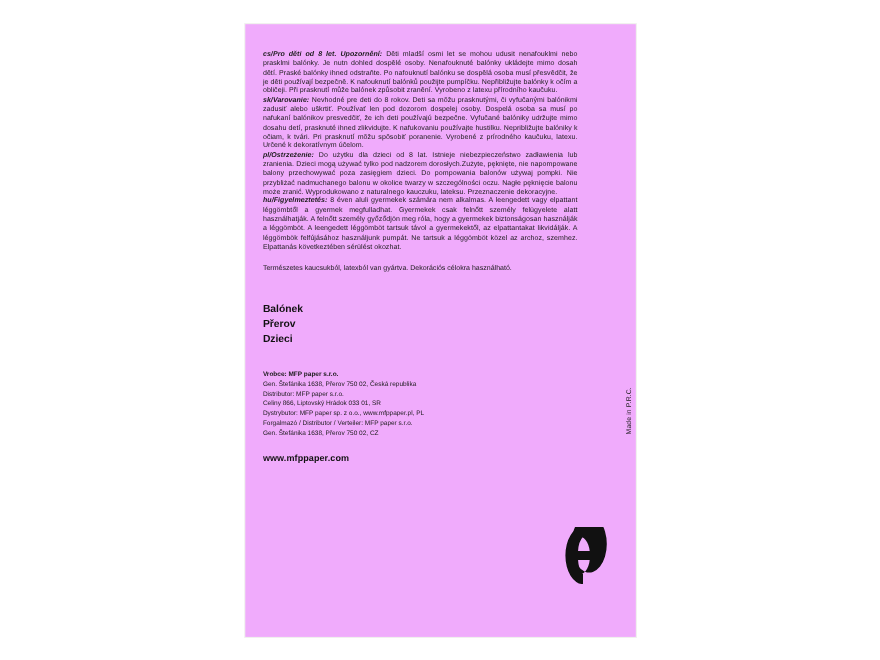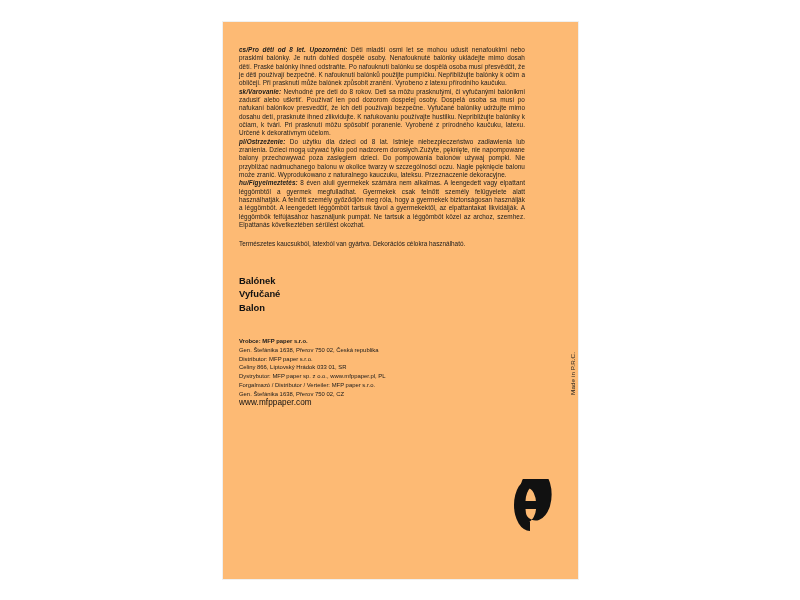--- a/index.html
+++ b/index.html
@@ -12,21 +12,21 @@
     background: #ffffff;
     font-family: "Liberation Sans", sans-serif;
     overflow: hidden;
   }
   .page {
     position: absolute;
     left: 223px;
     top: 22px;
     width: 355px;
     height: 557px;
-    background: #fdba74;
+    background: #f0abfc;
     box-shadow: 0 0 0 1px #f0f0ee;
   }
   .content {
     position: absolute;
     left: 16px;
     top: 24px;
     width: 286px;
   }
   .warn-block {
     font-size: 6.4px;
@@ -59,22 +59,23 @@
   .company {
     margin-top: 22px;
     font-size: 5.9px;
     line-height: 1.48;
     color: #1b1b1b;
   }
   .company .bold {
     font-weight: bold;
   }
   .website {
+    margin-top: 14px;
     font-size: 8.2px;
-    font-weight: normal;
+    font-weight: bold;
     color: #111111;
     letter-spacing: 0.01em;
   }
   .made-in {
     position: absolute;
     right: 9px;
     top: 330px;
     font-size: 6.2px;
     color: #1b1b1b;
     transform: rotate(-90deg);
@@ -113,22 +114,22 @@
     </div>
 
     <div class="warn-block">
       <b><span class="ital">hu/</span><span class="ital">Figyelmeztetés:</span></b><span> 8 éven aluli gyermekek számára nem alkalmas. A leengedett vagy elpattant léggömbtől a gyermek megfulladhat. Gyermekek csak felnőtt személy felügyelete alatt használhatják. A felnőtt személy győződjön meg róla, hogy a gyermekek biztonságosan használják a léggömböt. A leengedett léggömböt tartsuk távol a gyermekektől, az elpattantakat likvidálják. A léggömbök felfújásához használjunk pumpát. Ne tartsuk a léggömböt közel az archoz, szemhez. Elpattanás következtében sérülést okozhat.</span>
     </div>
 
     <div class="materials">Természetes kaucsukból, latexból van gyártva. Dekorációs célokra használható.</div>
 
     <div class="product-names">
       <div>Balónek</div>
-      <div>Vyfučané</div>
-      <div>Balon</div>
+      <div>Přerov</div>
+      <div>Dzieci</div>
     </div>
 
     <div class="company">
       <div><span class="bold">Vrobce:</span><span class="bold"> MFP paper s.r.o.</span></div>
       <div>Gen. Štefánika 1638, Přerov 750 02, Česká republika</div>
       <div><span>Distributor:</span><span> MFP paper s.r.o.</span></div>
       <div>Celiny 866, Liptovský Hrádok 033 01, SR</div>
       <div><span>Dystrybutor:</span><span> MFP paper sp. z o.o., www.mfppaper.pl, PL</span></div>
       <div><span>Forgalmazó / Distributor / Verteiler:</span><span> MFP paper s.r.o.</span></div>
       <div>Gen. Štefánika 1638, Přerov 750 02, CZ</div>

